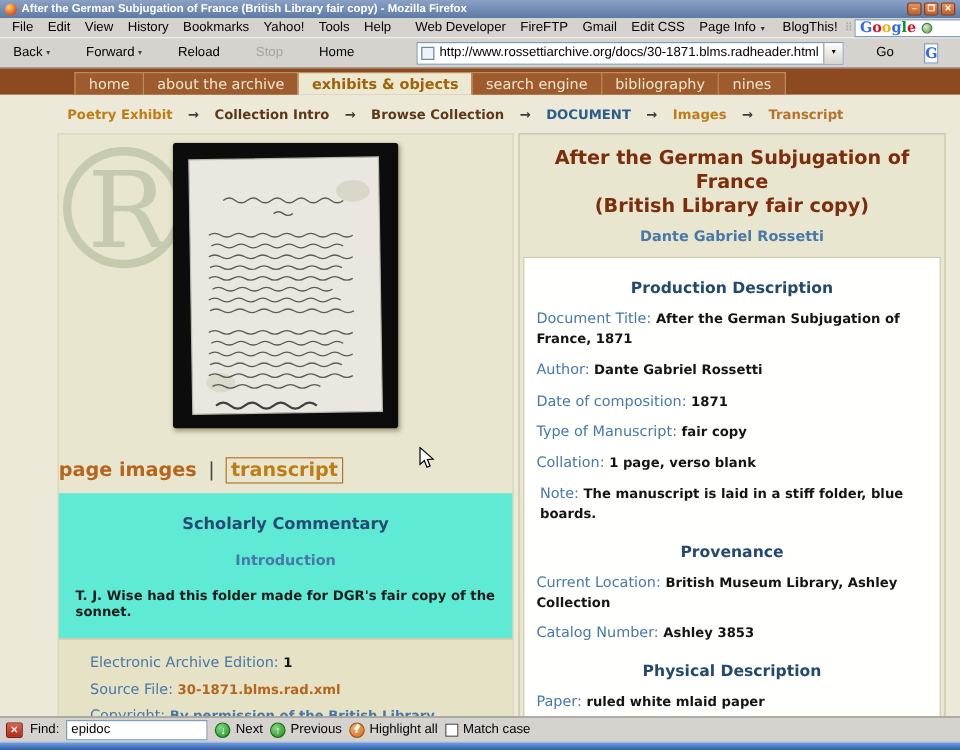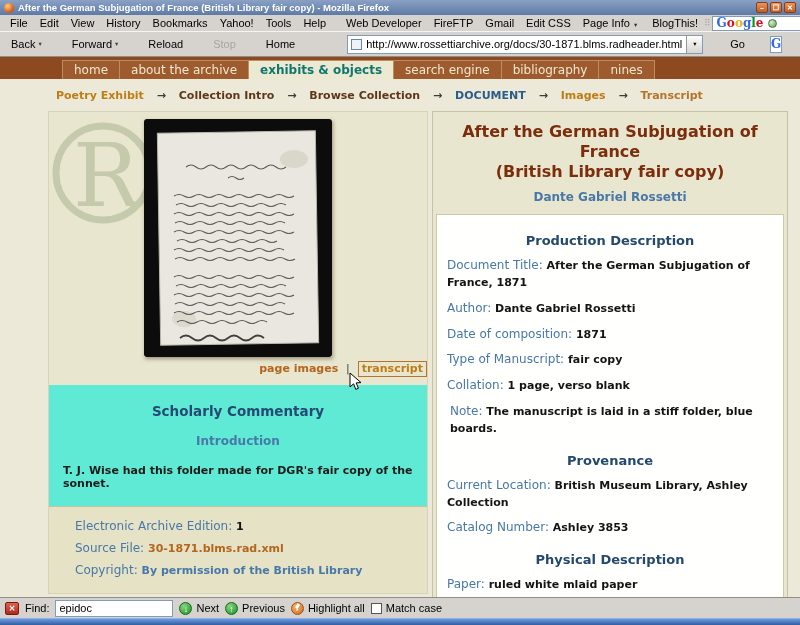--- a/index.html
+++ b/index.html
@@ -58,36 +58,36 @@
     text-align:center; line-height:15px; }
   .g-drop { font-size:6.5px; color:#333; padding:0 3px 0 1px; }
   .gsearch-input { width:150px; height:17px; border:1px solid #7f9db9; font-size:11px; padding:0 4px;
     font-family:"Liberation Sans", sans-serif; }
   
   .sitenav { height:22px; background:#8d4a20; display:flex; align-items:flex-end; padding-left:62px; }
   .nav-tab { height:19px; line-height:19px; padding:0 11px; font-size:12px; color:#f2e7cf;
     background:#9d5b2e; border-left:1px solid #bd8d60; border-top:1px solid #bd8d60;
     font-family:"DejaVu Sans", sans-serif; }
   .nav-tab:last-child { border-right:1px solid #bd8d60; }
-  .nav-tab.active { background:#ece9d3; color:#0f766e; font-weight:bold;text-align:right; }
+  .nav-tab.active { background:#ece9d3; color:#a16207; font-weight:bold;text-align:right; }
   
   .page { position:absolute; top:79px; left:0; right:0; bottom:28px; background:#ece9d8;
     font-family:"DejaVu Sans", sans-serif; overflow:hidden; }
   .breadcrumb { padding:10px 0 9px 56px; font-size:11px; font-weight:bold; white-space:nowrap; }
   .bc-arrow { color:#3c3c3c; margin:0 9px; }
   .bc-0{color:#bf7d15}.bc-1{color:#5d3719}.bc-2{color:#5d3719}
   .bc-3{color:#2a5d8c}.bc-4{color:#bf7d15}.bc-5{color:#b5742a}
   .columns { display:flex; align-items:flex-start; padding:0 8px 0 48px; gap:4px; }
   
   .left-col { width:380px; background:#e9e6cf; border:1px solid #d8d4b8; }
   .ms-area { position:relative; padding:5px 0 0; }
   .watermark { position:absolute; top:2px; left:0px; opacity:.9; }
   .ms-frame { width:188px; height:238px; margin:2px auto 0; position:relative;
     box-shadow: 1px 2px 4px rgba(60,50,20,.45); }
-  .links-row { text-align:right; padding:5px 0 10px; font-size:11px; font-weight:bold; }
+  .links-row { text-align:left; padding:25px 0 10px; font-size:16px; font-weight:bold; }
   .link-orange { color:#b5651d; }
   .link-sep { color:#444; margin:0 4px; font-weight:normal; }
   .transcript-link { color:#bf7d15; border:1px solid #b5742a; padding:0 3px 1px; }
   .commentary { background:#5eead4; padding:10px 0 16px; }
   .commentary h3 { text-align:center; color:#264a73; font-size:13.5px; margin:8px 0 4px; }
   .commentary h4 { text-align:center; color:#4878a8; font-size:12px; font-weight:bold; margin:15px 0 12px; }
   .commentary p { font-size:11px; font-weight:bold; color:#1b1b1b; padding:4px 10px 0 14px; }
   .archive-footer { background:#e5e2c6; border-top:1px solid #c6c2a2; padding:4px 26px 8px; }
   .af-row { margin:8px 0; font-size:12px; }
   .af-label { color:#4878a8; }

